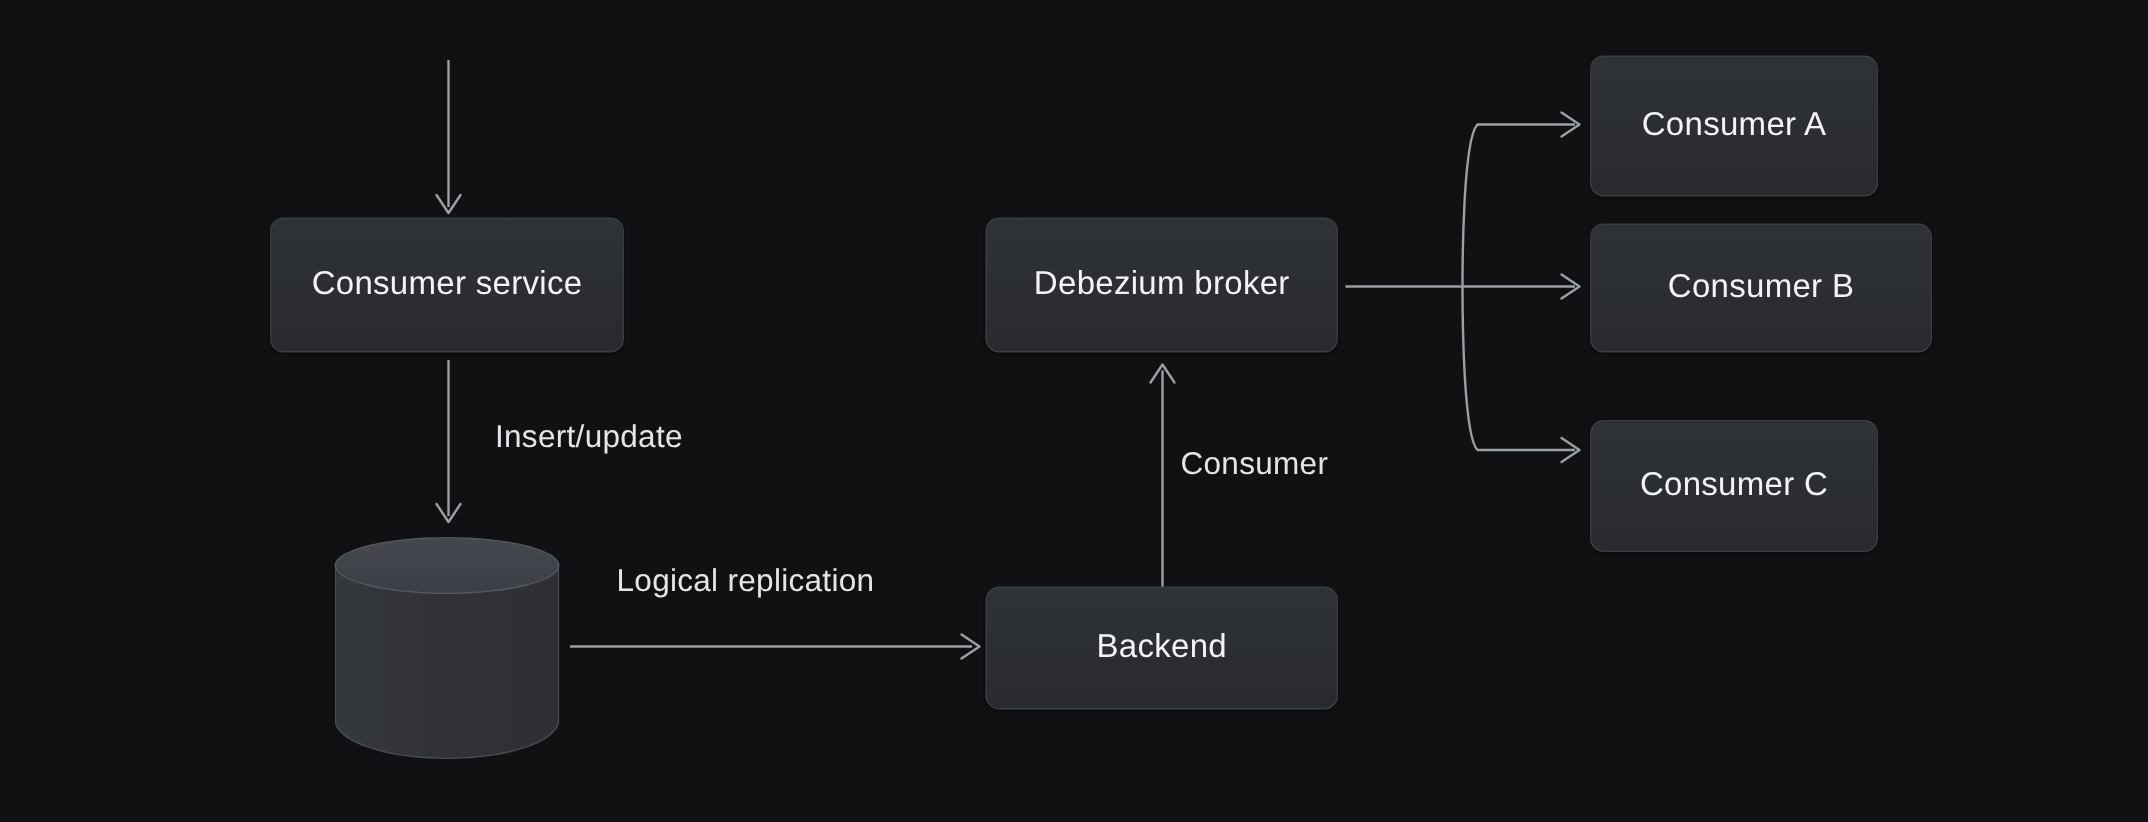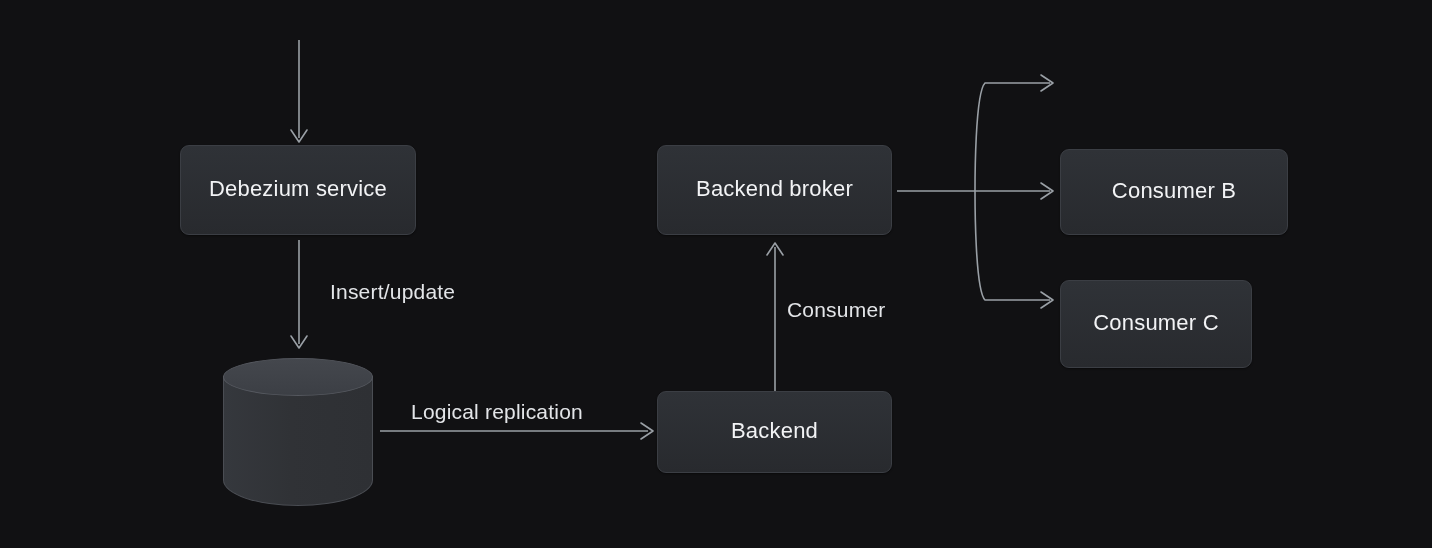--- a/index.html
+++ b/index.html
@@ -71,21 +71,21 @@
 
   
   .edge-label {
     position: absolute;
     color: #e3e5e8;
     font-size: 21px;
     letter-spacing: 0.2px;
     white-space: nowrap;
   }
   #label-insert-update   { left: 310px; top: 280px; margin-left: 20px; }
-  #label-logical-repl    { left: 411px; top: 400px; }
+  #label-logical-repl    { left: 411px; top: 376px; }
   #label-publish         { left: 787px; top: 298px; }
 
   svg.edges {
     position: absolute;
     left: 0; top: 0;
     width: 1432px; height: 548px;
     overflow: visible;
   }
   .edge-path {
     fill: none;
@@ -141,31 +141,34 @@
       <path class="edge-head" d="M1041,183 L1053,191 L1041,199"></path>
     </g>
 
     <g>
       <path class="edge-path" d="M975,191 C975,201 975,290 985,300 L1050,300"></path>
       <path class="edge-head" d="M1041,292 L1053,300 L1041,308"></path>
     </g>
   </svg>
 
   <div class="node" id="backend-service">
-    <span class="node-label">Debezium service</span>
+    <span class="node-label">Consumer service</span>
   </div>
 
   <div class="node" id="message-broker">
-    <span class="node-label">Backend broker</span>
+    <span class="node-label">Debezium broker</span>
   </div>
 
   <div class="node" id="debezium">
     <span class="node-label">Backend</span>
   </div>
 
+  <div class="node" id="consumer-a">
+    <span class="node-label">Consumer A</span>
+  </div>
 
   <div class="node" id="consumer-b">
     <span class="node-label">Consumer B</span>
   </div>
 
   <div class="node" id="consumer-c">
     <span class="node-label">Consumer C</span>
   </div>
 
   <div id="database">

